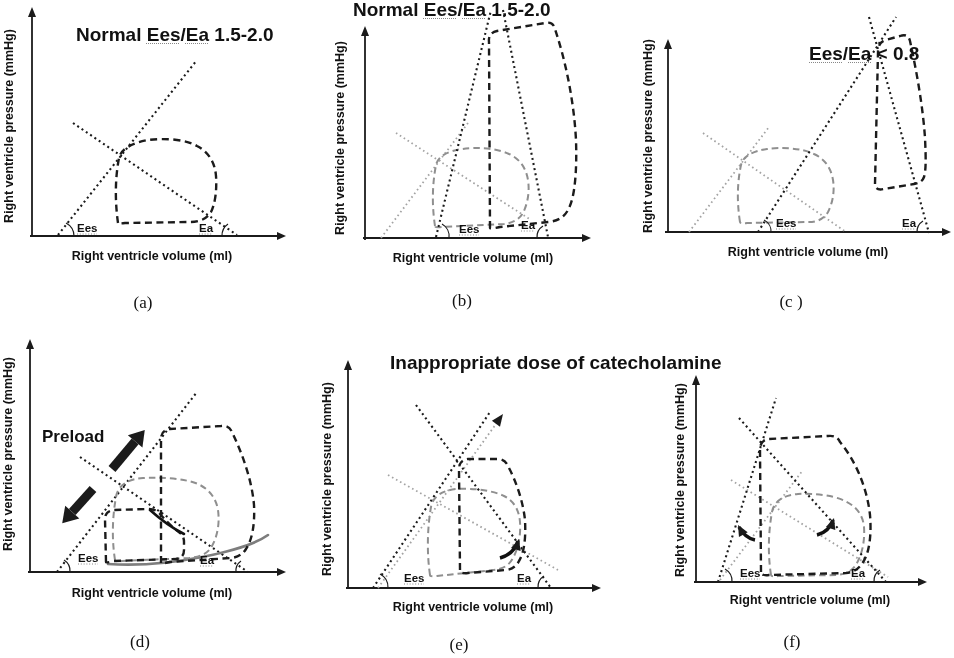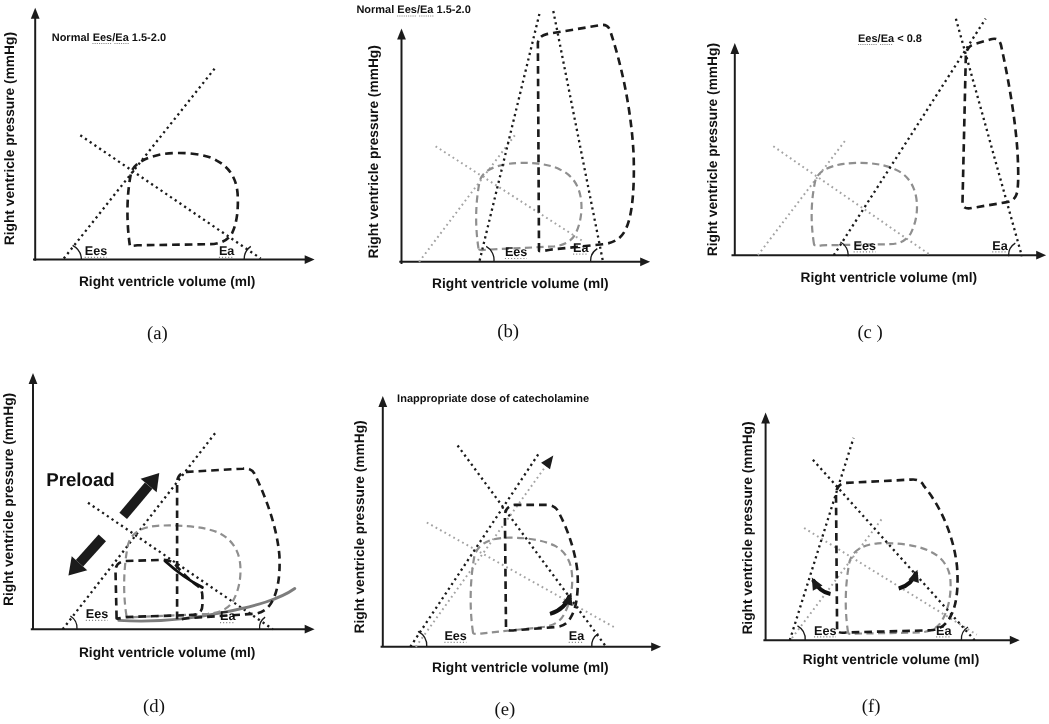--- a/index.html
+++ b/index.html
@@ -1,20 +1,20 @@
 <!DOCTYPE html>
 <html><head>
 <meta charset="utf-8">
 <style>
   html,body{margin:0;padding:0;background:#fff;}
   .fig{position:relative;width:954px;height:658px;background:#fff;overflow:hidden;
        font-family:"Liberation Sans",sans-serif;color:#111;}
   .panel{position:absolute;}
   .panel svg{position:absolute;left:0;top:0;}
-  .ptitle{position:absolute;font-size:10px;font-weight:700;white-space:nowrap;line-height:17px;}
+  .ptitle{position:absolute;font-size:19px;font-weight:700;white-space:nowrap;line-height:17px;margin-left:29px;}
   .du{text-decoration-line:underline;text-decoration-style:dotted;text-decoration-thickness:1px;
       text-decoration-color:#888;text-underline-offset:2px;}
   .caption{position:absolute;width:80px;text-align:center;
            font-family:"Liberation Serif","DejaVu Serif",serif;font-size:17px;}
   .preload{position:absolute;font-size:17px;font-weight:800;}
   
   .axis{stroke:#1b1b1b;stroke-width:1.8;fill:none;}
   .fillb{fill:#1b1b1b;stroke:none;}
   .bdot{stroke:#1b1b1b;stroke-width:2.1;stroke-dasharray:2 3.2;fill:none;}
   .gdot{stroke:#a3a3a3;stroke-width:1.8;stroke-dasharray:1.6 3;fill:none;}
@@ -94,21 +94,21 @@
       <path class="bloop" d="M 237 184 L 240 52 Q 240 42 248 40 L 262 36 Q 270 33 272 41 C 279 73 285 108 287 138 C 288 158 288 171 286 177 Q 284 183 276 184 L 246 189 Q 237 191 237 184 Z"></path>
       <path class="arc" d="M 133 233 A 13 13 0 0 0 126 220"></path>
       <path class="arc" d="M 279 233 A 13 13 0 0 1 285 221"></path>
       <text class="slbl" x="138" y="227">Ees</text>
       <line class="ul" x1="138" y1="229" x2="158" y2="229"></line>
       <text class="slbl" x="264" y="227">Ea</text>
       <line class="ul" x1="264" y1="229" x2="278" y2="229"></line>
       <text class="axlbl" transform="rotate(-90 14 136)" x="14" y="136" text-anchor="middle">Right ventricle pressure (mmHg)</text>
       <text class="axlbl" x="170" y="256" text-anchor="middle">Right ventricle volume (ml)</text>
     </svg>
-    <div class="ptitle" style="left:142px;top:27px;"><span></span><span class="du">Ees</span><span>/</span><span class="du">Ea</span><span> &lt; 0.8</span></div>
+    <div class="ptitle" style="left:142px;top:45px;"><span></span><span class="du">Ees</span><span>/</span><span class="du">Ea</span><span> &lt; 0.8</span></div>
     <div class="caption" style="left:113px;top:292px;">(c )</div>
   </div>
 
   <div class="panel" style="left:0;top:329px;width:318px;height:329px;">
     <svg width="318" height="329" viewBox="0 0 318 329">
       <path class="axis" d="M 30 243 V 17"></path>
       <polygon class="fillb" points="30,10 26,20 34,20"></polygon>
       <path class="axis" d="M 28 243 H 279"></path>
       <polygon class="fillb" points="286,243 277,239 277,247"></polygon>
       <path class="bdot" d="M 57 243 L 197 63"></path>

